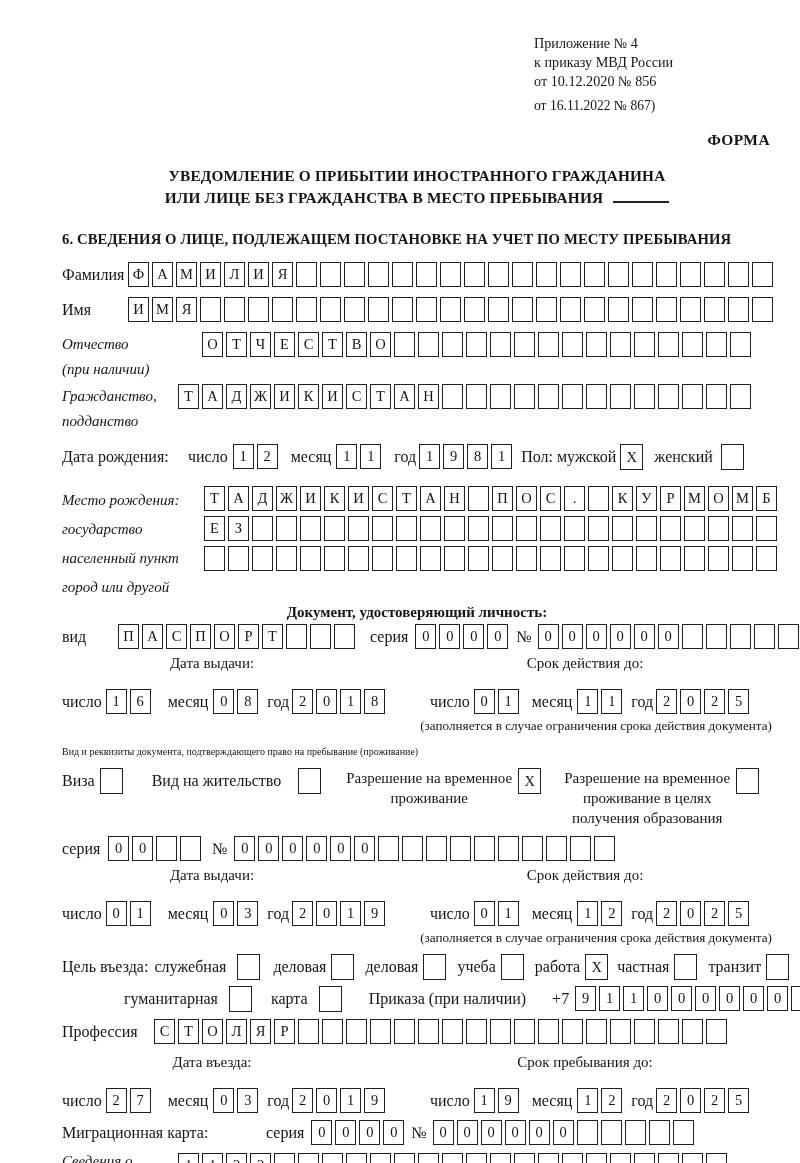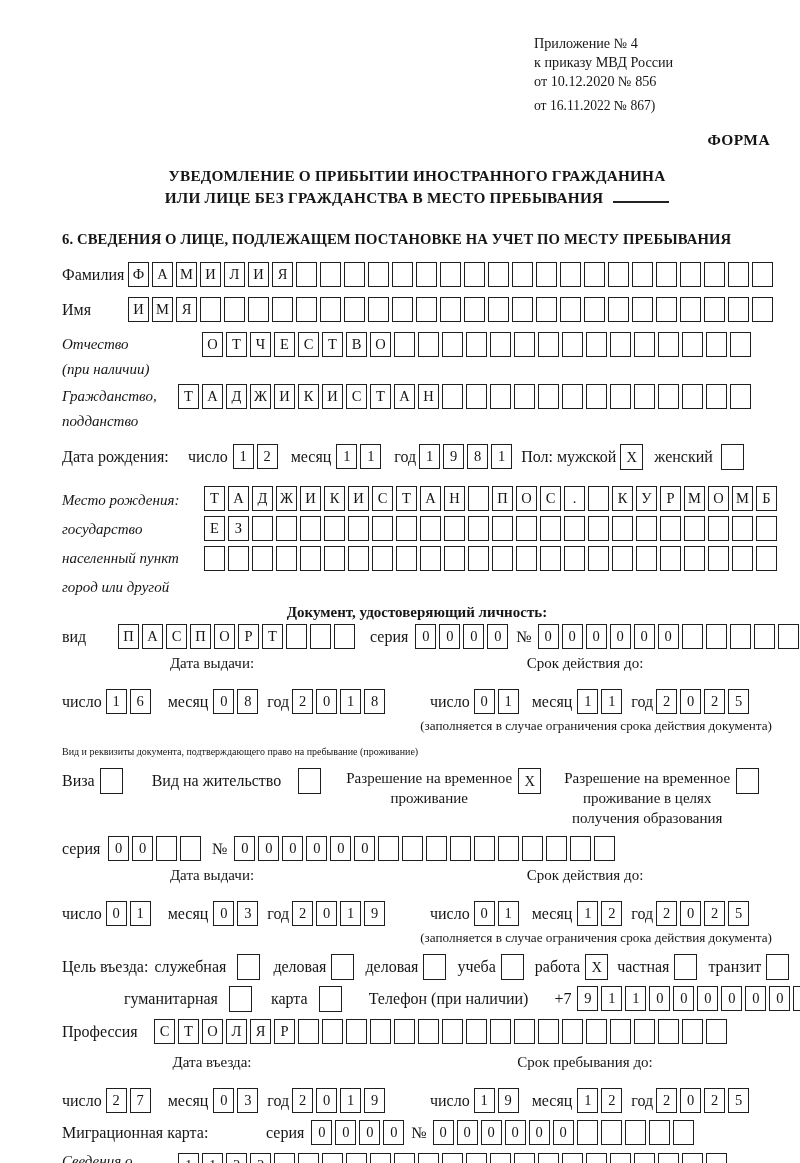--- a/index.html
+++ b/index.html
@@ -565,21 +565,21 @@
         <span class="boxrow cbrow" style="margin-left:6px;">
           <span class="box"></span>
         </span>
       </span>
     <span class="opt" style="margin-left:16px;">
         <span class="cap lbl">карта</span>
         <span class="boxrow cbrow" style="margin-left:6px;">
           <span class="box"></span>
         </span>
       </span>
-    <span class="lbl" style="margin-left:24px;">Телефон (при наличии)</span>
+    <span class="lbl" style="margin-left:24px;">Приказа (при наличии)</span>
     <span class="lbl" style="margin-left:26px;margin-right:6px;">+7</span>
     <span class="boxrow">
         <span class="box">9</span>
         <span class="box">1</span>
         <span class="box">1</span>
         <span class="box">0</span>
         <span class="box">0</span>
         <span class="box">0</span>
         <span class="box">0</span>
         <span class="box">0</span>

